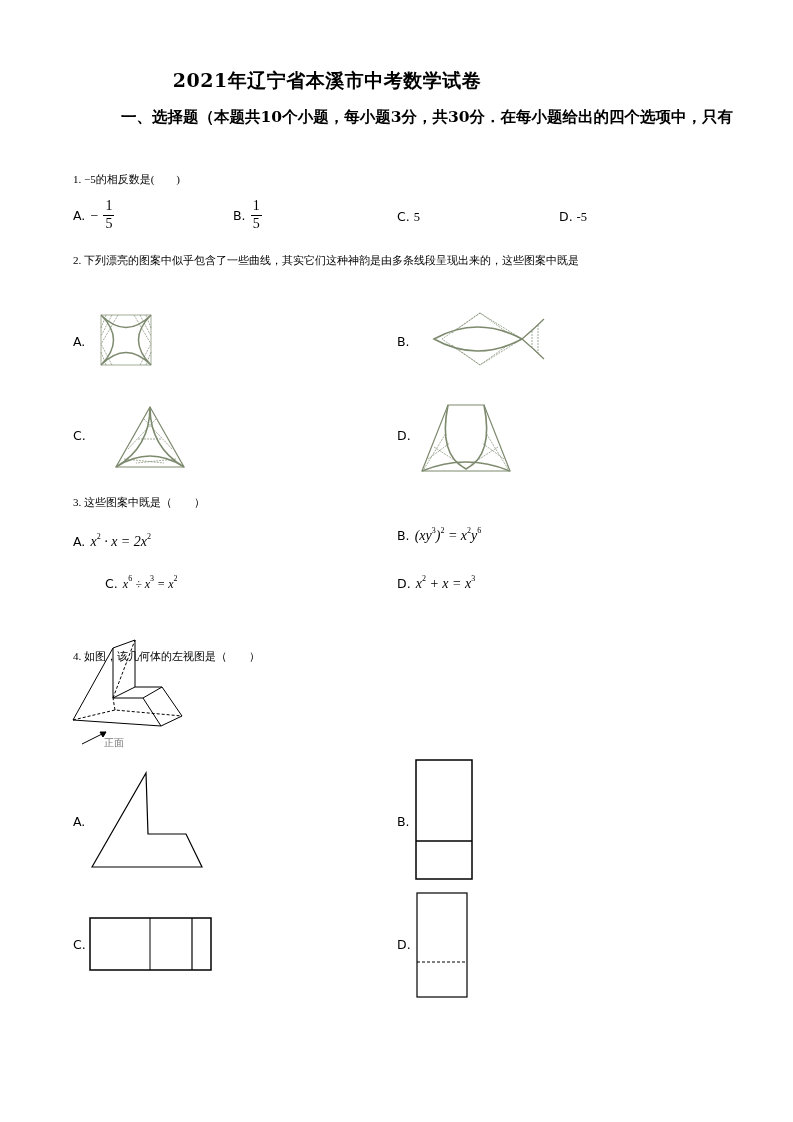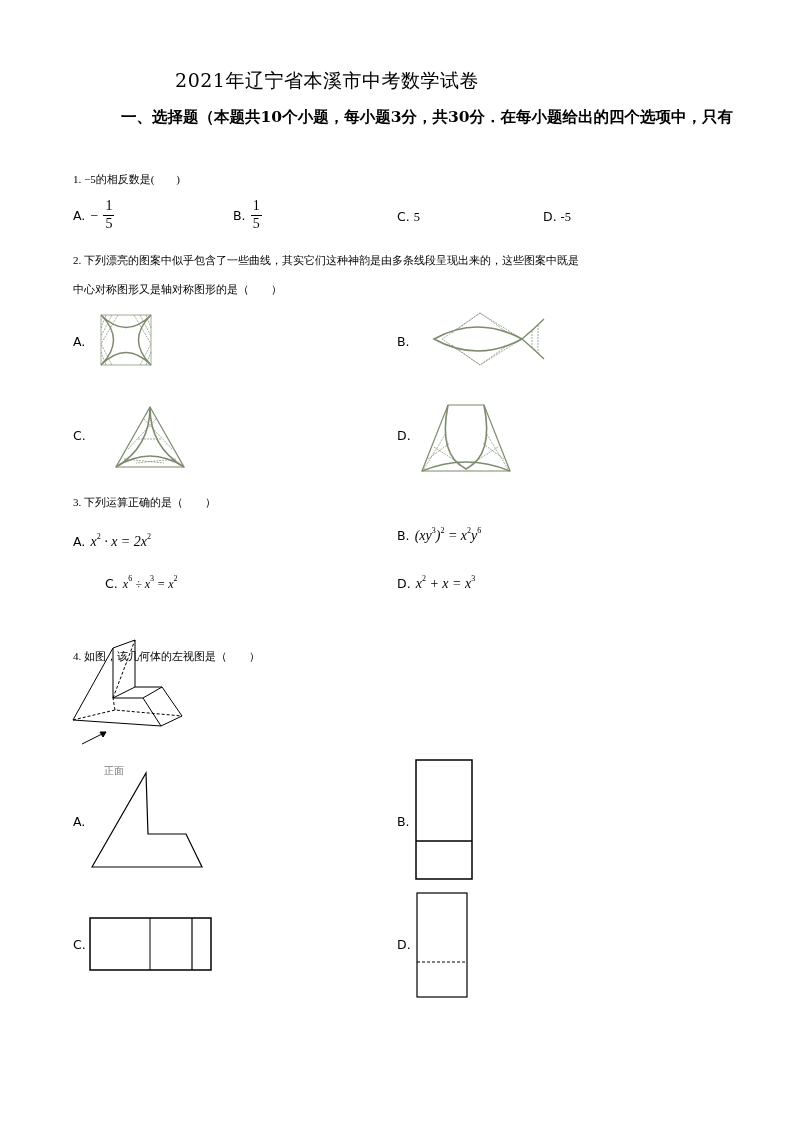--- a/index.html
+++ b/index.html
@@ -1,18 +1,18 @@
 <!DOCTYPE html>
 <html><head>
   <meta charset="utf-8">
   <style>
     html, body { margin: 0; padding: 0; background: #ffffff; }
     body { width: 793px; height: 1122px; position: relative; overflow: hidden; color: #000; font-family: "DejaVu Serif", "Liberation Serif", serif; }
     .abs { position: absolute; }
-    .title { left: 0; width: 654px; top: 68px; text-align: center; font-size: 19px; font-weight: normal; letter-spacing: 0.5px; }
+    .title { left: 0; width: 654px; top: 68px; text-align: center; font-size: 19px; font-weight: bold; letter-spacing: 0.5px; }
     .section { left: 73px; width: 660px; font-size: 15.5px; font-weight: bold; line-height: 28px; text-align: right; }
     .q { left: 73px; font-size: 11px; font-family: Liberation Serif, serif; }
     .opt { font-size: 12.5px; font-family: "DejaVu Sans", "Liberation Sans", sans-serif; text-align: right; }
     .optlabel { font-size: 12.5px; font-family: "DejaVu Sans", "Liberation Sans", sans-serif; }
     .math { font-family: "Liberation Serif", "DejaVu Serif", serif; font-style: italic; font-size: 14px; }
     .math sup { font-size: 8px; vertical-align: 7px; font-style: normal; }
     .frac { display: inline-block; text-align: center; vertical-align: middle; font-family: "Liberation Serif", serif; font-size: 14px; line-height: 16px; }
     .frac span { display: block; }
     .frac .num { border-bottom: 1px solid #000; padding: 0 2px 1px; }
     .fig svg { display: block; }
@@ -42,28 +42,27 @@
   <span class="optlabel">B.</span>
   <span class="frac">
     <span class="num">1</span>
     <span class="den">5</span>
   </span>
 </div>
 <div class="abs opt" style="left:397px; top:209px;">
   <span>C.</span>
   <span style="font-family:'Liberation Serif',serif;">5</span>
 </div>
-<div class="abs opt" style="left:543px; top:209px;">
+<div class="abs opt" style="left:559px; top:209px;">
   <span>D.</span>
   <span style="font-family:'Liberation Serif',serif;">-5</span>
 </div>
 
 <div class="abs q" style="top:246px; width:660px; line-height:29px;">
   <div><span>2.</span> <span>下列漂亮的图案中似乎包含了一些曲线，其实它们这种神韵是由多条线段呈现出来的，这些图案中既是</span></div>
-  <div>中心对称图形又是轴对称图形的是（　　）</div>
 </div>
 
 <div class="abs optlabel" style="left:73px; top:334px;">A.</div>
 <div class="abs fig" style="left:100px; top:314px;">
   <svg width="52" height="52" viewBox="0 0 52 52">
     <g fill="none" stroke="#7d8a6e" stroke-width="0.7">
       <rect x="1" y="1" width="50" height="50"></rect>
       <path d="M1 1 Q26 26 51 1 M1 51 Q26 26 51 51 M1 1 Q26 26 1 51 M51 1 Q26 26 51 51" stroke-width="1.4"></path>
       <path d="M6 1 L1 14 M12 1 L1 22 M18 1 L1 30 M34 1 L51 30 M40 1 L51 22 M46 1 L51 14 M6 51 L1 38 M12 51 L1 30 M46 51 L51 38 M40 51 L51 30" stroke-dasharray="2 1"></path>
     </g>
@@ -101,21 +100,21 @@
       <path d="M28 2 L64 2 L90 68 L2 68 Z" stroke-width="1.2"></path>
       <path d="M28 2 Q18 52 46 66 Q74 52 64 2" stroke-width="1.6"></path>
       <path d="M2 68 Q46 50 90 68" stroke-width="1.4"></path>
       <path d="M8 56 L30 40 M14 44 L42 62 M78 44 L50 62 M84 56 L62 40 M4 66 L26 30 M88 66 L66 30" stroke-dasharray="2 1"></path>
     </g>
   </svg>
 </div>
 
 <div class="abs q" style="top:495px;">
   <span>3.</span>
-  <span>下列运算正确的是（　　）</span>
+  <span>这些图案中既是（　　）</span>
 </div>
 <div class="abs" style="left:73px; top:531px;">
   <span class="optlabel">A.</span>
   <span class="math expr">x<sup>2</sup> · x = 2x<sup>2</sup></span>
 </div>
 <div class="abs" style="left:397px; top:525px;">
   <span class="optlabel">B.</span>
   <span class="math expr">(xy<sup>3</sup>)<sup>2</sup> = x<sup>2</sup>y<sup>6</sup></span>
 </div>
 <div class="abs" style="left:73px; top:573px;margin-left:32px;">
@@ -141,21 +140,21 @@
       <path d="M3 84 L45 74 L112 80" stroke-dasharray="3 2"></path>
       <path d="M43 62 L65 4" stroke-dasharray="3 2"></path>
       <path d="M45 74 L43 62" stroke-dasharray="3 2"></path>
     </g>
     <g stroke="#000" stroke-width="1" fill="#000">
       <path d="M12 108 L36 96"></path>
       <path d="M36 96 L30 96 L33 101 Z"></path>
     </g>
   </svg>
 </div>
-<div class="abs" style="left:104px; top:736px; font-size:10px; color:#777; font-family:'DejaVu Sans',sans-serif;margin-top:28px;">正面</div>
+<div class="abs" style="left:104px; top:736px; font-size:10px; color:#777; font-family:'DejaVu Sans',sans-serif;">正面</div>
 
 <div class="abs optlabel" style="left:73px; top:814px;">A.</div>
 <div class="abs fig" style="left:90px; top:771px;">
   <svg width="114" height="98" viewBox="0 0 114 98">
     <path d="M2 96 L56 2 L58 63 L96 63 L112 96 Z" fill="none" stroke="#000" stroke-width="1.2"></path>
   </svg>
 </div>
 
 <div class="abs optlabel" style="left:397px; top:814px;">B.</div>
 <div class="abs fig" style="left:415px; top:759px;">

